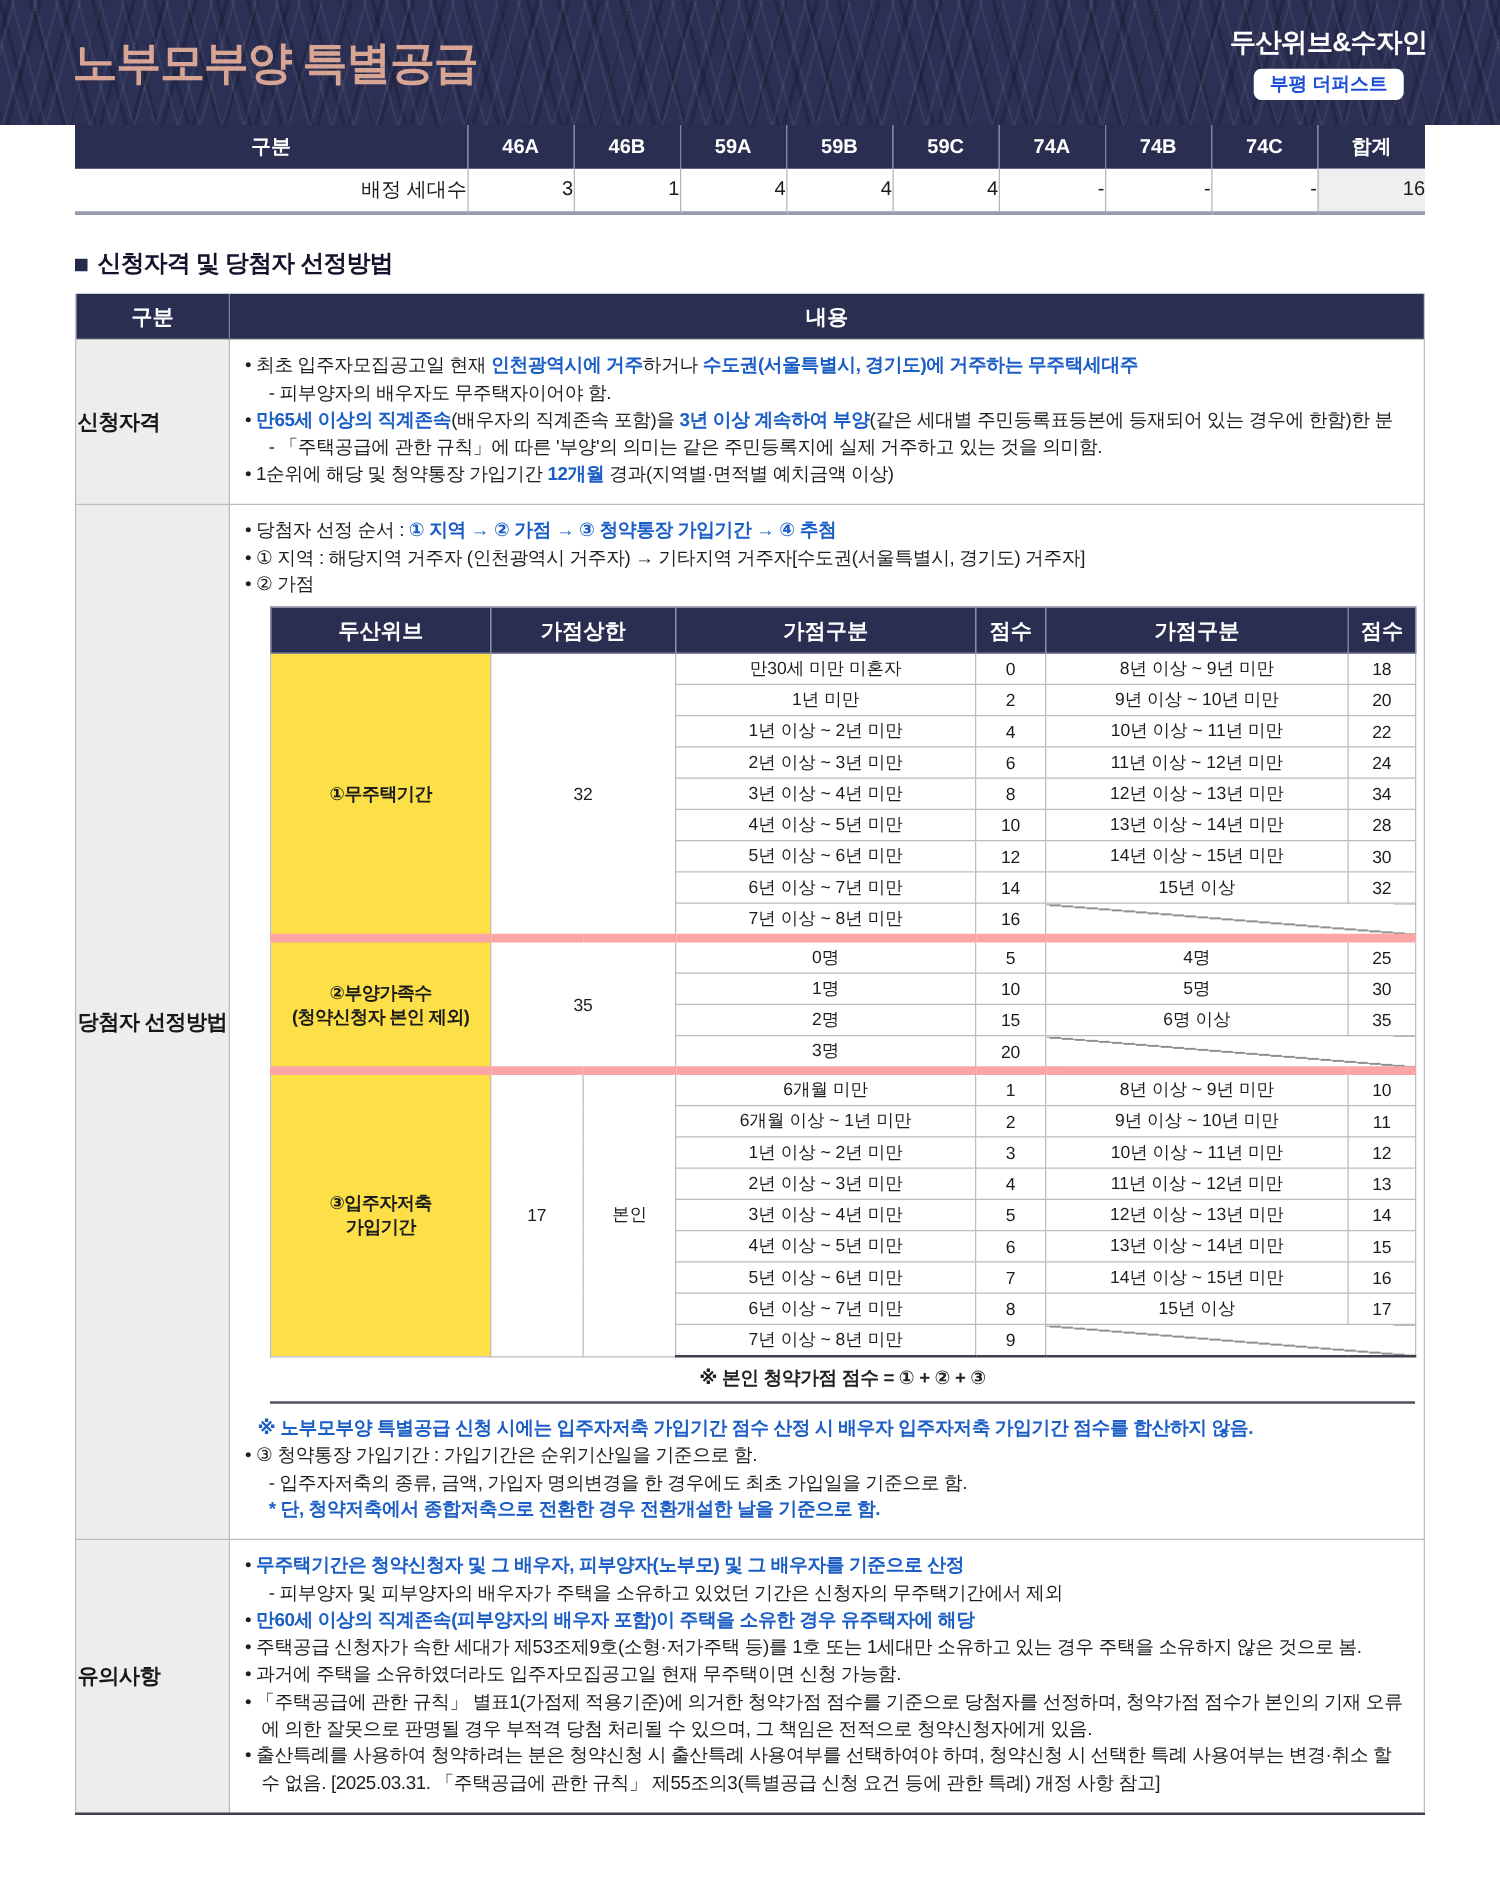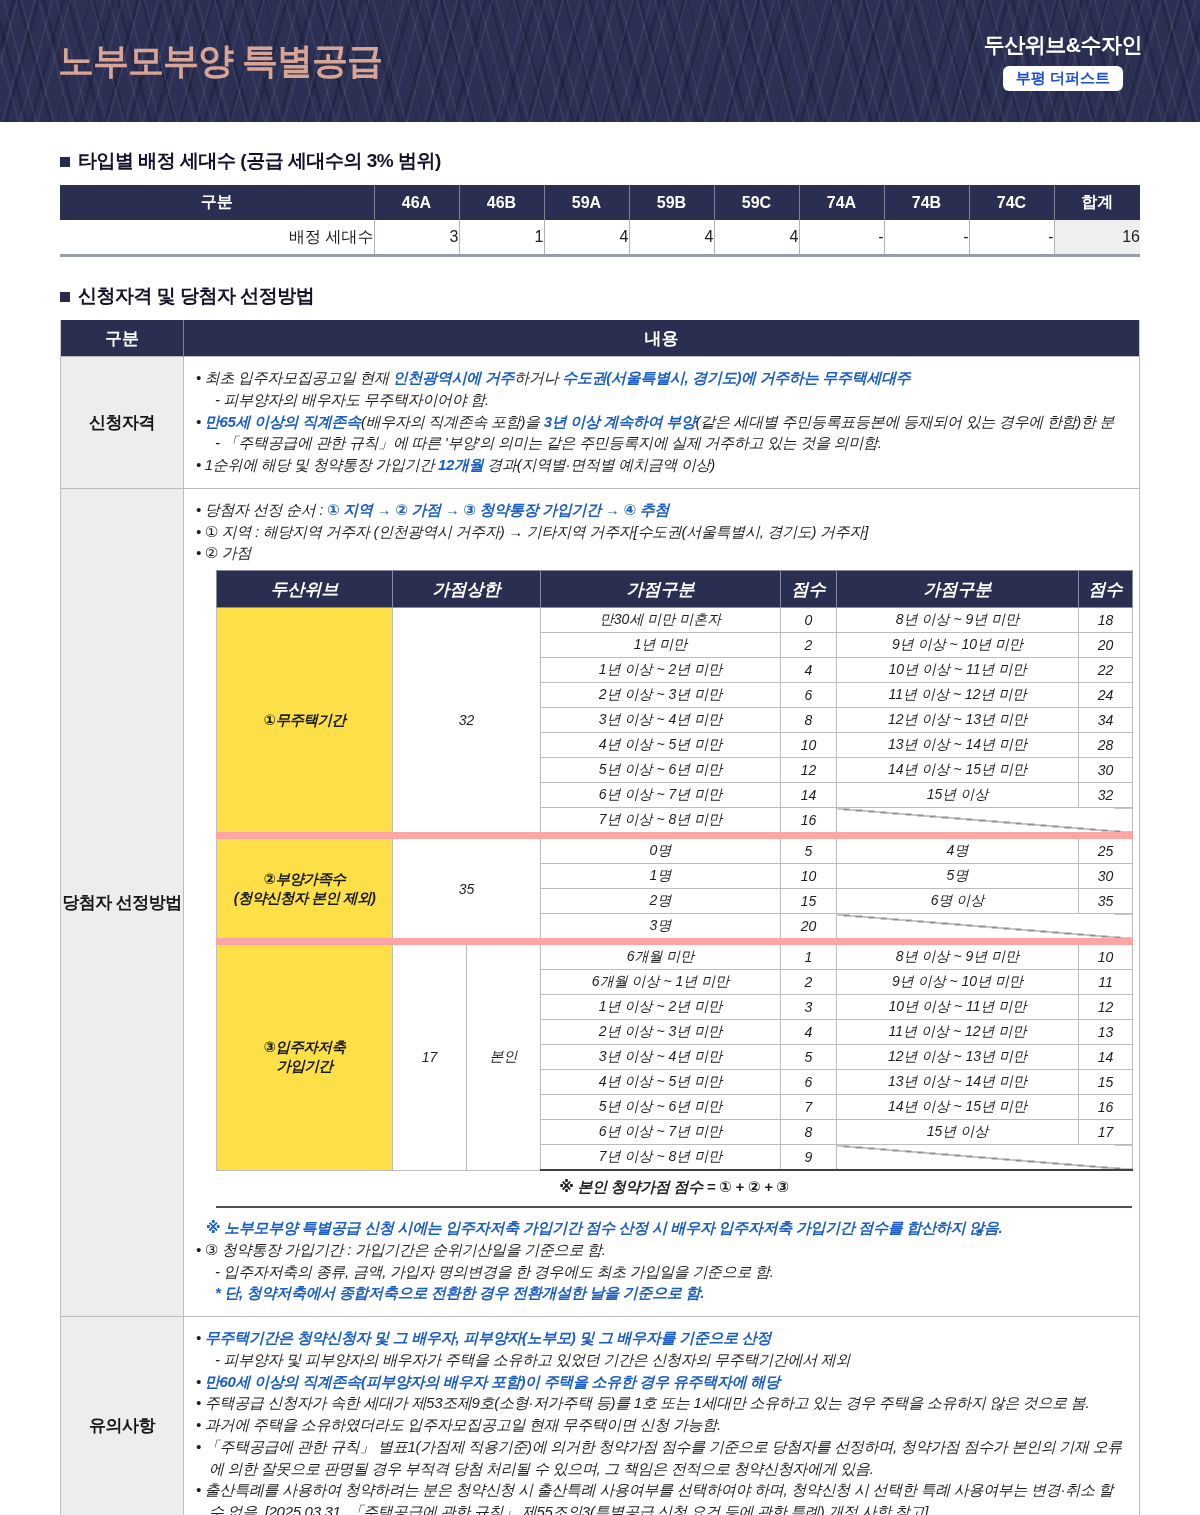--- a/index.html
+++ b/index.html
@@ -1,20 +1,20 @@
 <!DOCTYPE html>
 <html lang="ko"><head>
 <meta charset="utf-8">
 <style>
   html,body{margin:0;padding:0;background:#fff;}
   body{width:1200px;font-family:"Liberation Sans","DejaVu Sans",sans-serif;color:#1e1e1e;-webkit-font-smoothing:antialiased;}
   .page{width:1200px;position:relative;background:#fff;}
 
   
-  .hero{height:122px;background-color:#2b3054;position:relative;overflow:hidden;
+  .hero{height:100px;background-color:#2b3054;position:relative;overflow:hidden;
         display:flex;align-items:center;justify-content:space-between;padding:0 58px;box-sizing:border-box;}
   .hero::before{content:"";position:absolute;inset:0;
     background-image:
       repeating-linear-gradient(75deg,  rgba(255,255,255,.055) 0 2px, transparent 2px 17px),
       repeating-linear-gradient(-75deg, rgba(255,255,255,.055) 0 2px, transparent 2px 17px),
       repeating-linear-gradient(75deg,  rgba(0,0,0,.16) 0 3px, transparent 3px 24px),
       repeating-linear-gradient(-75deg, rgba(0,0,0,.16) 0 3px, transparent 3px 24px);}
   .hero>*{position:relative;z-index:1;}
   .hero h1{margin:0;font-size:36px;font-weight:800;letter-spacing:-1px;color:#d8a494;}
   .brand{text-align:center;margin-left:39px;}
@@ -38,22 +38,22 @@
   table.alloc td + td{border-left:1px solid #b0b4bf;}
   table.alloc td.sum{background:#efefef;}
   .mb26{margin-bottom:24px;}
 
   
   table.main{width:1080px;border-collapse:collapse;table-layout:fixed;border:1px solid #c6c6c6;border-top:none;}
   table.main thead th{background:#2a2f51;color:#fff;font-size:17px;font-weight:700;height:36px;padding:0;}
   table.main thead th + th{border-left:1px solid rgba(255,255,255,.4);}
   table.main tbody td{border:1px solid #bcbcbc;vertical-align:middle;}
   table.main tbody tr:last-child td{border-bottom:2px solid #3f3f4a;}
-  td.rlabel{background:#ededed;font-weight:700;font-size:17px;text-align:center;color:#171717;letter-spacing:-0.5px;}
-  td.content{padding:10px 12px 12px 12px;font-size:15px;color:#1e1e1e;font-style:italic;}
+  td.rlabel{background:#ededed;font-weight:700;font-size:17px;color:#171717;letter-spacing:-0.5px;}
+  td.content{padding:10px 12px 12px 12px;font-size:15px;color:#1e1e1e;}
 
   .bline{line-height:1.45;padding-left:13px;text-indent:-13px;letter-spacing:-0.3px;}
   .bline.ind{padding-left:27px;text-indent:-8px;}
   .bline.ind2{padding-left:10px;text-indent:0;}
   .hl,.blue{color:#1b5ec6;font-weight:700;}
 
   
   table.score{width:916px;margin:6px 0 0 20px;border-collapse:collapse;table-layout:fixed;
               font-size:14px;text-align:center;}
   table.score th{background:#2a2f51;color:#fff;font-size:14.5px;font-weight:700;height:29px;
@@ -75,24 +75,20 @@
   <header class="hero">
     <h1>노부모부양 특별공급</h1>
     <div class="brand">
       <div class="brand-name">두산위브&amp;수자인</div>
       <div class="brand-badge">부평 더퍼스트</div>
     </div>
   </header>
 
   <main>
 
-    <div class="sec-title">
-      <span class="sq"></span>
-      <span>타입별 배정 세대수 (공급 세대수의 3% 범위)</span>
-    </div>
 
     <table class="alloc mb26">
       <colgroup>
         <col style="width:314px">
         <col style="width:85px">
           <col style="width:85px">
           <col style="width:85px">
           <col style="width:85px">
         <col style="width:85px">
           <col style="width:85px">

